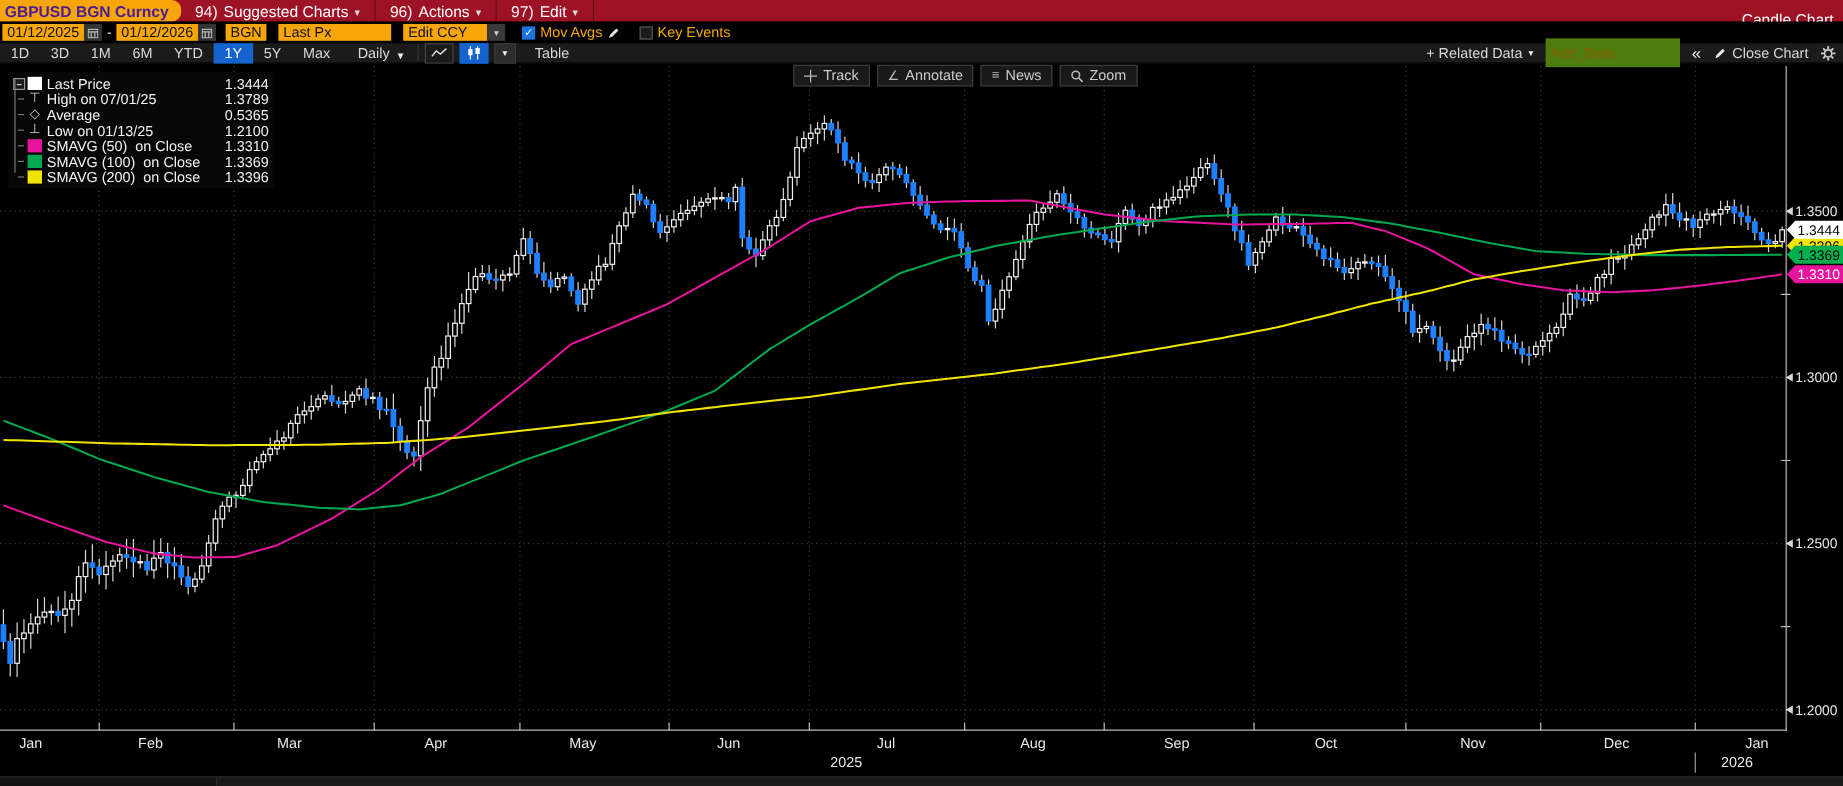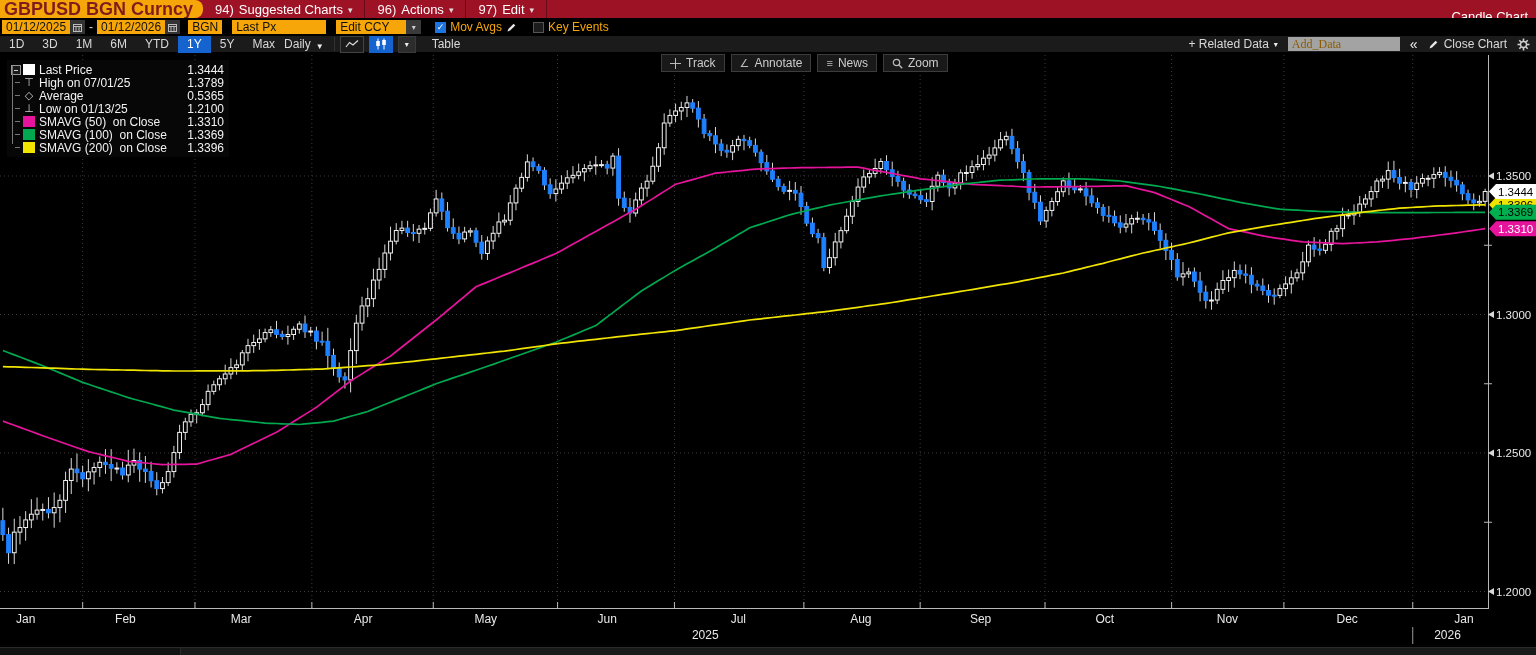--- a/index.html
+++ b/index.html
@@ -1,49 +1,49 @@
 <!DOCTYPE html>
 <html><head>
 <meta charset="utf-8">
 <style>
   html,body{margin:0;padding:0;background:#222;}
   .screen{position:relative;width:1536px;height:655px;background:#000;overflow:hidden;
           font-family:"Liberation Sans",sans-serif;-webkit-font-smoothing:antialiased;}
   
   .titlebar{position:absolute;left:0;top:0;width:1536px;height:18px;background:#9e1226;
             display:flex;align-items:stretch;color:#fff;font-size:13px;}
-  .sec-box{background:#f6a609;color:#7f1d1d;font-weight:bold;padding:0 10px 0 4px;display:flex;
-           align-items:center;border-radius:0 8px 8px 0;font-size:18px;}
+  .sec-box{background:#f6a609;color:#4c1d95;font-weight:bold;padding:0 10px 0 4px;display:flex;
+           align-items:center;border-radius:0 8px 8px 0;font-size:13px;}
   .menu-item{display:flex;align-items:center;gap:5px;padding:0 12px;border-right:1px solid rgba(0,0,0,.35);cursor:default;}
   .menu-item .num{opacity:.95;}
   .menu-arrow{font-size:9px;color:#ddd;margin-top:1px;}
   .title-right{margin-left:auto;padding:16px 8px;display:flex;align-items:center;font-size:13px;}
   
   .settingsbar{position:absolute;left:0;top:18px;width:1536px;height:18px;background:#000;
                display:flex;align-items:center;font-size:12px;color:#ddd;gap:4px;padding-left:2px;box-sizing:border-box;}
   .amber{background:#f6a609;color:#111;height:14px;display:flex;align-items:center;padding:0 4px;}
   .cal-btn{background:#333;height:14px;width:15px;display:flex;align-items:center;justify-content:center;}
   .field{display:flex;}
   .dd-btn{background:#3a3a3a;height:14px;width:15px;display:flex;align-items:center;justify-content:center;color:#ccc;font-size:8px;}
   .chk{width:11px;height:11px;display:flex;align-items:center;justify-content:center;font-size:9px;color:#fff;}
   .chk.on{background:#1d74e0;}
   .chk.off{background:#1c1c1c;border:1px solid #555;width:9px;height:9px;}
   .orange-label{color:#f6a609;}
   
   .rangebar{position:absolute;left:0;top:36px;width:1536px;height:17px;background:#1b1b1b;
             display:flex;align-items:center;font-size:12px;color:#d8d8d8;border-bottom:1px solid #000;box-sizing:border-box;}
   .range-tab{padding:0 9px;height:17px;display:flex;align-items:center;cursor:default;}
   .range-tab.active{background:#1563ce;color:#fff;}
-  .period{display:flex;align-items:flex-end;gap:5px;margin-left:0;padding-right:10px;border-right:1px solid #333;}
+  .period{display:flex;align-items:flex-end;gap:5px;margin-left:14px;padding-right:10px;border-right:1px solid #333;}
   .tri{font-size:8px;color:#eee;}
   .icon-btn{width:22px;height:15px;margin-left:5px;display:flex;align-items:center;justify-content:center;border:1px solid #444;}
   .icon-btn.blue{background:#1563ce;border-color:#1563ce;}
   .table-lbl{margin-left:16px;}
   .right-cluster{margin-left:auto;display:flex;align-items:center;gap:10px;padding-right:6px;}
-  .add-data{width:104px;height:14px;background:#a3a3a3;border:none;font-size:12px;padding:0 4px;font-family:Liberation Serif, serif;}
+  .add-data{width:104px;height:24px;background:#4d7c0f;border:none;font-size:12px;padding:0 4px;font-family:Liberation Sans, sans-serif;}
   .add-data::placeholder{color:#8a5c00;opacity:1;}
   .chevrons{font-size:14px;color:#eee;}
   .editchart{display:flex;align-items:center;gap:5px;}
   
   .chart-toolbar{position:absolute;left:622px;top:54px;display:flex;gap:6px;z-index:5;margin-left:39px;}
   .ct-btn{height:16px;background:#191919;border:1px solid #3c3c3c;color:#ccc;font-size:12px;
           display:flex;align-items:center;gap:5px;padding:0 8px;cursor:default;}
   .ct-ic{font-size:11px;color:#bbb;display:flex;align-items:center;}
   
   .legend{position:absolute;left:7px;top:60px;width:222px;background:rgba(8,8,8,.82);z-index:5;

